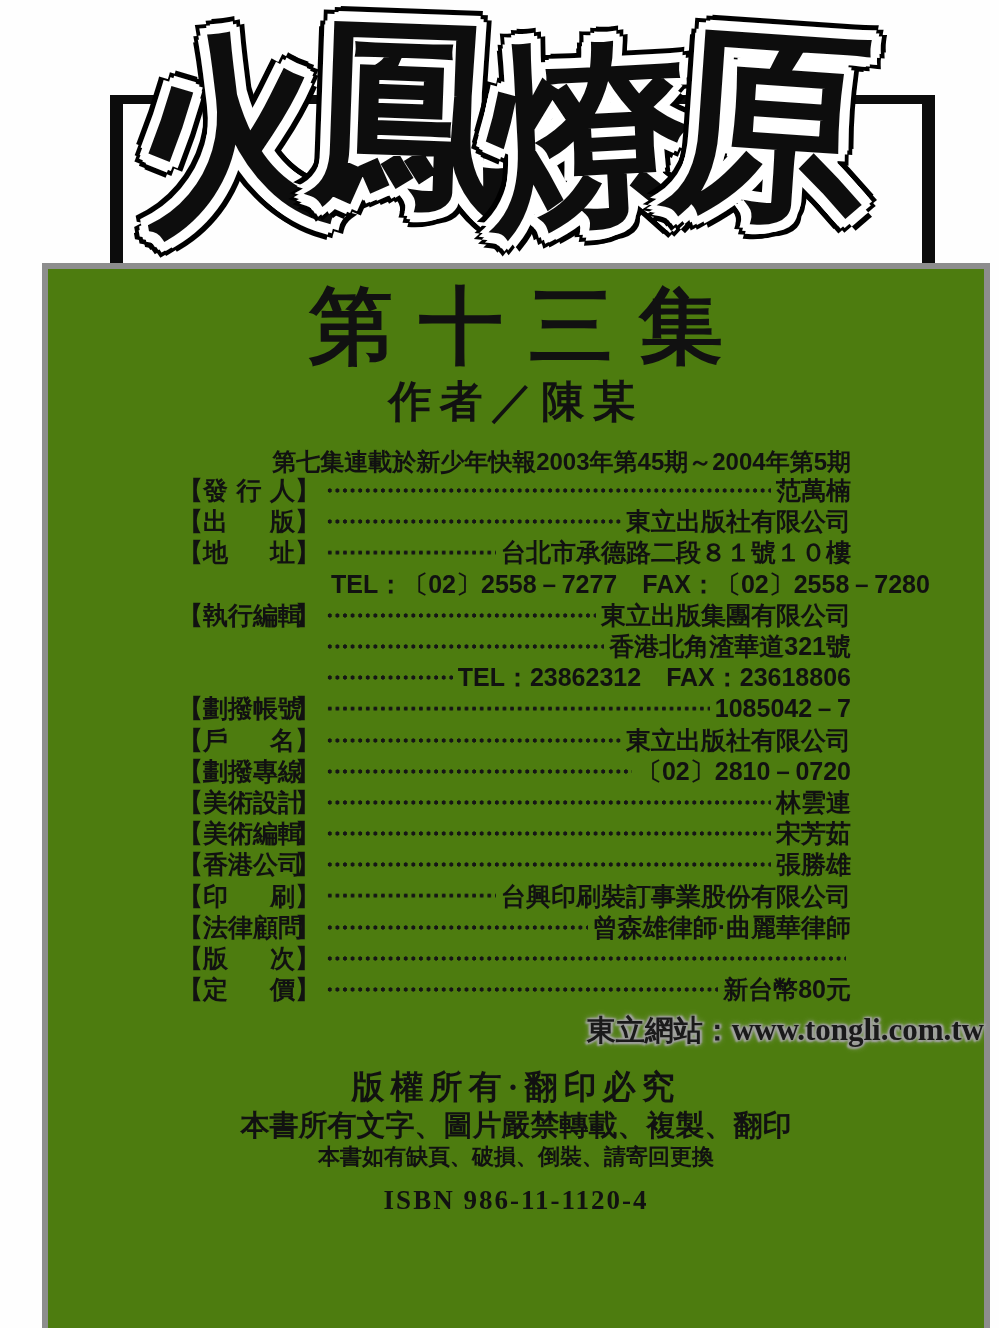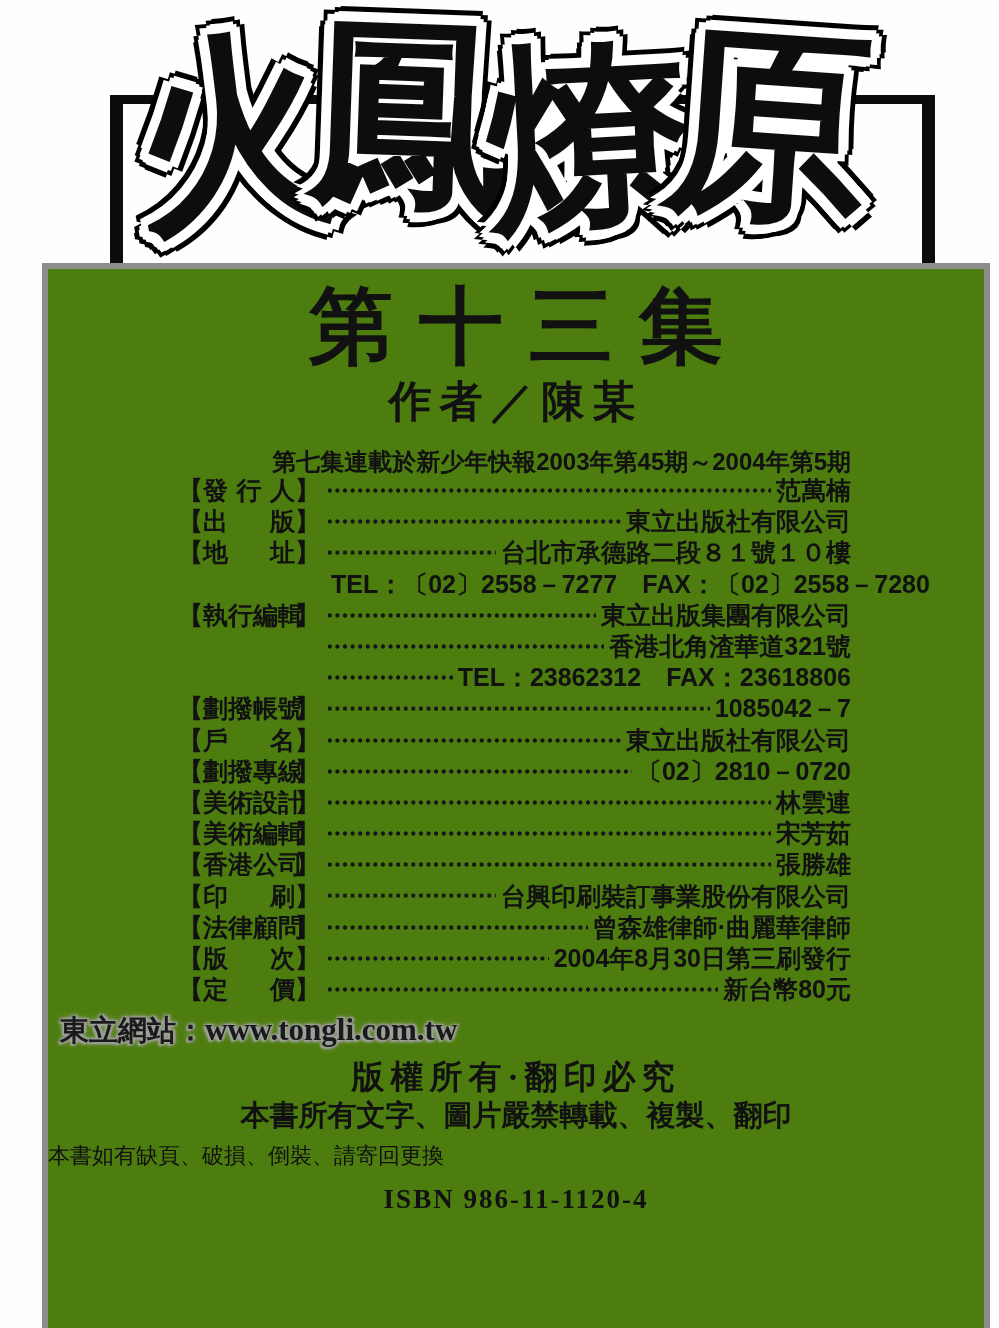--- a/index.html
+++ b/index.html
@@ -142,50 +142,50 @@
     background-size: 7.6px 31.2px;
     background-repeat: repeat-x;
     background-position: 0 center;
   }
   .row.no-dots .dots { background: none; }
   .val { flex: none; }
 
   
   .website-line {
     margin-top: 8px;
-    text-align: left;
+    text-align: right;
     font-weight: bold;
     font-size: 29px;
     line-height: 34px;
     color: #1a1a1a;
     text-shadow: 1px 1px 2px #9a9a9a, -1px -1px 2px #9a9a9a,
                  2px -1px 2px #a8a8a8, -2px 2px 2px #a8a8a8, 0 0 6px #bcbcbc;
     padding-left: 12px;
   }
   .website-line .url { font-family: "Liberation Serif", serif; font-size: 31px; }
   .rights-main {
-    margin-top: 12px;
+    margin-top: 22px;
     text-align: center;
     font-family: "Liberation Serif", serif;
     font-weight: bold;
     font-size: 33px;
     line-height: 36px;
     letter-spacing: 6px;
   }
   .rights-detail {
     margin-top: 6px;
     text-align: center;
     font-family: Liberation Mono, monospace;
     font-weight: bold;
     font-size: 29px;
     line-height: 33px;
   }
   .replace-note {
-    margin-top: 9px;
-    font-weight: normal;
+    text-align: center;
+    font-weight: bold;
     font-size: 22px;
     line-height: 26px;
   }
   .isbn-line {
     margin-top: 15px;
     text-align: center;
     font-family: "Liberation Serif", serif;
     font-weight: bold;
     font-size: 27px;
     line-height: 30px;
@@ -353,21 +353,20 @@
         <span class="val">曾森雄律師·曲麗華律師</span>
       </div>
 
       <div class="row">
         <span class="lbl">
             <span class="br">【</span>
             <span class="lt">版次</span>
             <span class="br">】</span>
           </span>
         <span class="dots"></span>
-        <span class="val">2004年8月30日第三刷發行</span>
       </div>
 
       <div class="row">
         <span class="lbl">
             <span class="br">【</span>
             <span class="lt">定價</span>
             <span class="br">】</span>
           </span>
         <span class="dots"></span>
         <span class="val">新台幣80元</span>

